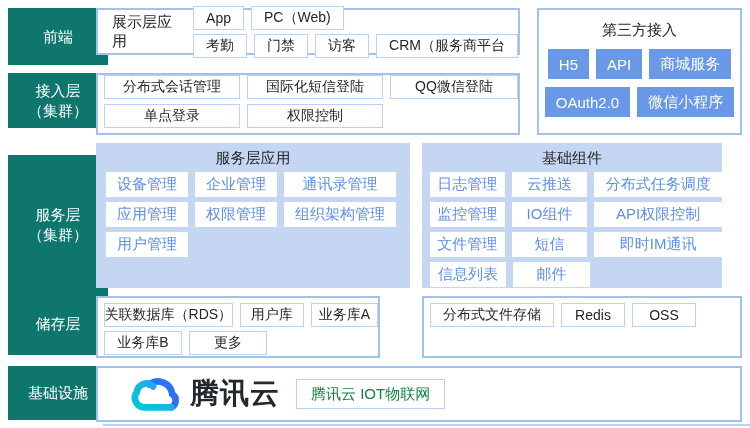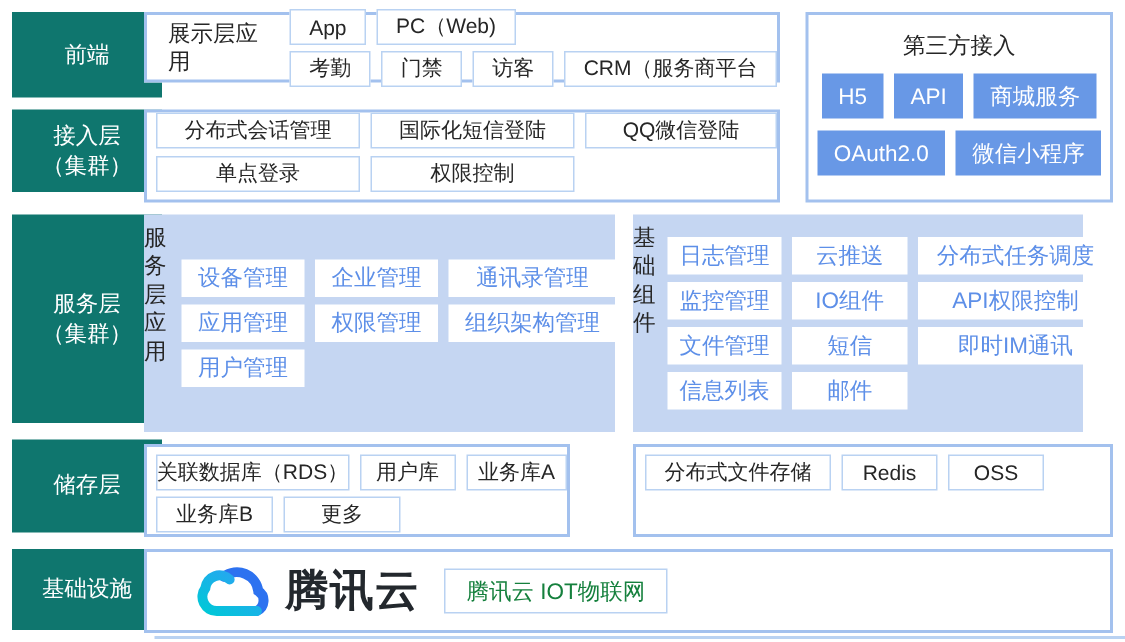--- a/index.html
+++ b/index.html
@@ -8,21 +8,21 @@
     font-family:"Liberation Sans","DejaVu Sans",sans-serif;color:#262626;
   }
   
   .side{
     position:absolute;left:8px;width:100px;background:#0f766e;color:#fff;
     display:flex;flex-direction:column;align-items:center;justify-content:center;
     font-size:15px;line-height:20px;text-align:center;
   }
   
   .obox{position:absolute;background:#fff;border:2px solid #a3c1ee;box-sizing:border-box;}
-  .panel{position:absolute;background:#c5d6f2;box-sizing:border-box;display:flex;flex-direction:row;}
+  .panel{position:absolute;background:#c5d6f2;box-sizing:border-box;display:flex;flex-direction:column;}
   .ptitle{text-align:center;font-size:15px;color:#262626;margin:6px 0 4px 0;}
   
   .crow{display:flex;gap:7px;}
   .chip{
     display:flex;align-items:center;justify-content:center;
     box-sizing:border-box;white-space:nowrap;
   }
   
   .oc div.chip{
     background:#fff;border:1px solid #b9d2f2;height:24px;font-size:14px;
@@ -80,21 +80,21 @@
 <div class="stage">
 
   <div class="side" style="top:8px;height:57px;">
     <div>前端</div>
     <div></div>
   </div>
   <div class="side" style="top:73px;height:55px;">
     <div>接入层</div>
     <div>（集群）</div>
   </div>
-  <div class="side" style="top:143px;height:139px;">
+  <div class="side" style="top:155px;height:139px;">
     <div>服务层</div>
     <div>（集群）</div>
   </div>
   <div class="side" style="top:293px;height:62px;">
     <div>储存层</div>
     <div></div>
   </div>
   <div class="side" style="top:366px;height:54px;">
     <div>基础设施</div>
     <div></div>

